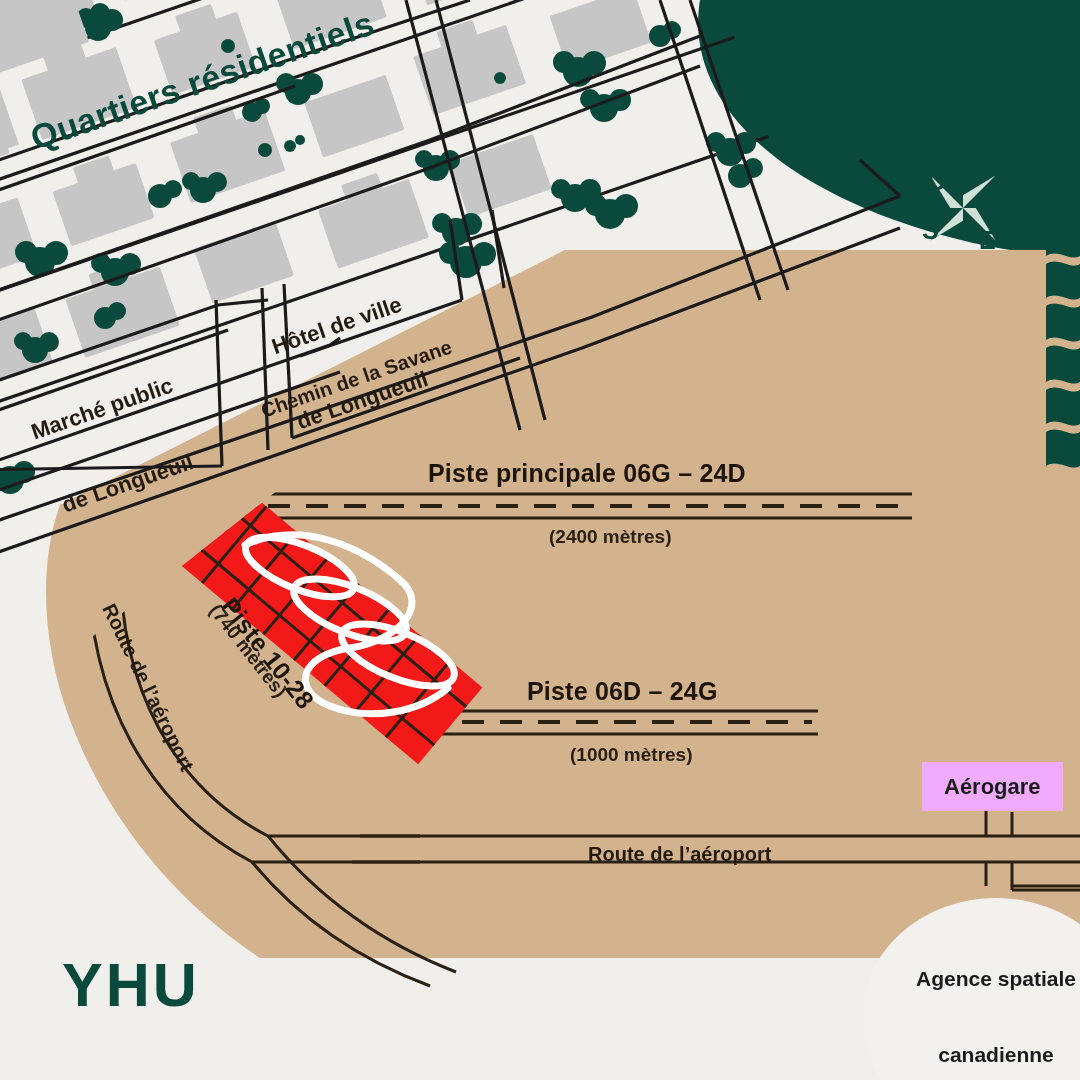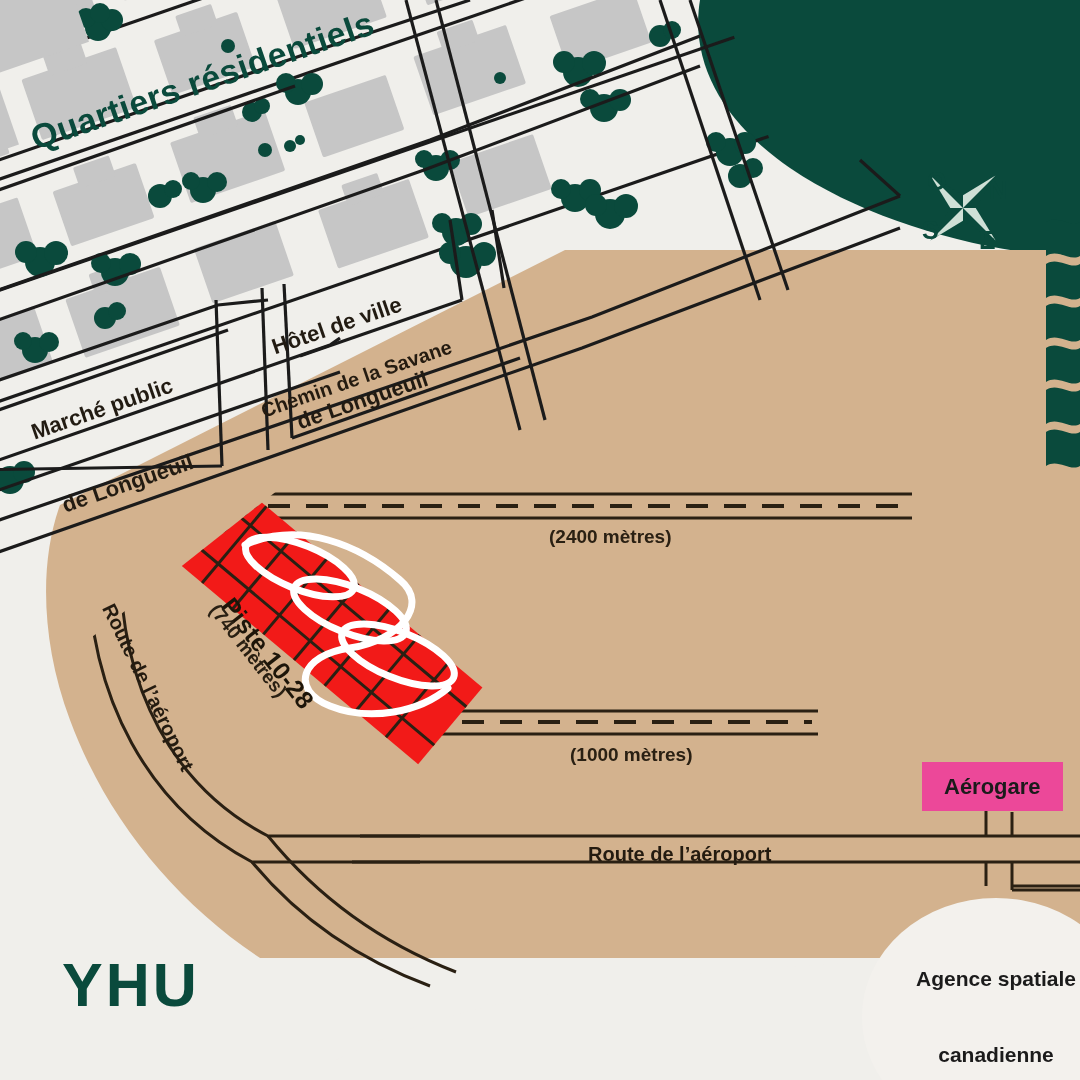--- a/index.html
+++ b/index.html
@@ -50,21 +50,21 @@
     color: #2A2013;
     font-weight: 700;
     font-size: 19px;
   }
   .lbl-road {
     color: #241B10;
     font-weight: 700;
     font-size: 20px;
   }
   .boxlabel {
-    background: #ec4899;
+    background: #f0abfc;
     color: #1B1B1B;
     font-weight: 700;
     font-size: 22px;
     padding: 12px 22px;
     text-align: center;
     line-height: 1.15;
   }
   .ellipselabel {
     background: #F3F1ED;
     color: #1B1B1B;
@@ -399,23 +399,25 @@
     <div>Hôtel de ville</div>
     <div>de Longueuil</div>
   </div>
 
   <div class="map-label lbl-road" style="left:262px; top:400px; transform: rotate(-19deg); transform-origin: left center;">Chemin de la Savane</div>
 
   <div class="map-label lbl-road" style="left:118px; top:600px; transform: rotate(64deg); transform-origin: left top;">Route de l’aéroport</div>
 
   <div class="map-label lbl-road" style="left:588px; top:843px;">Route de l’aéroport</div>
 
+  <div class="map-label lbl-runway" style="left:428px; top:459px;">Piste principale 06G – 24D</div>
 
   <div class="map-label lbl-runway-sub" style="left:528px; top:526px;margin-left:21px;">(2400 mètres)</div>
 
+  <div class="map-label lbl-runway" style="left:527px; top:677px;">Piste 06D – 24G</div>
 
   <div class="map-label lbl-runway-sub" style="left:570px; top:744px;">(1000 mètres)</div>
 
   <div class="map-label lbl-runway" style="left:238px; top:592px; transform: rotate(52deg); transform-origin: left top;">Piste 10-28</div>
 
   <div class="map-label lbl-runway-sub" style="left:222px; top:600px; transform: rotate(52deg); transform-origin: left top;">(740 mètres)</div>
 
   <div class="map-label boxlabel" style="left:922px; top:762px;">Aérogare</div>
 
   <div class="map-label ellipselabel" style="left:862px; top:898px; width:200px;">

